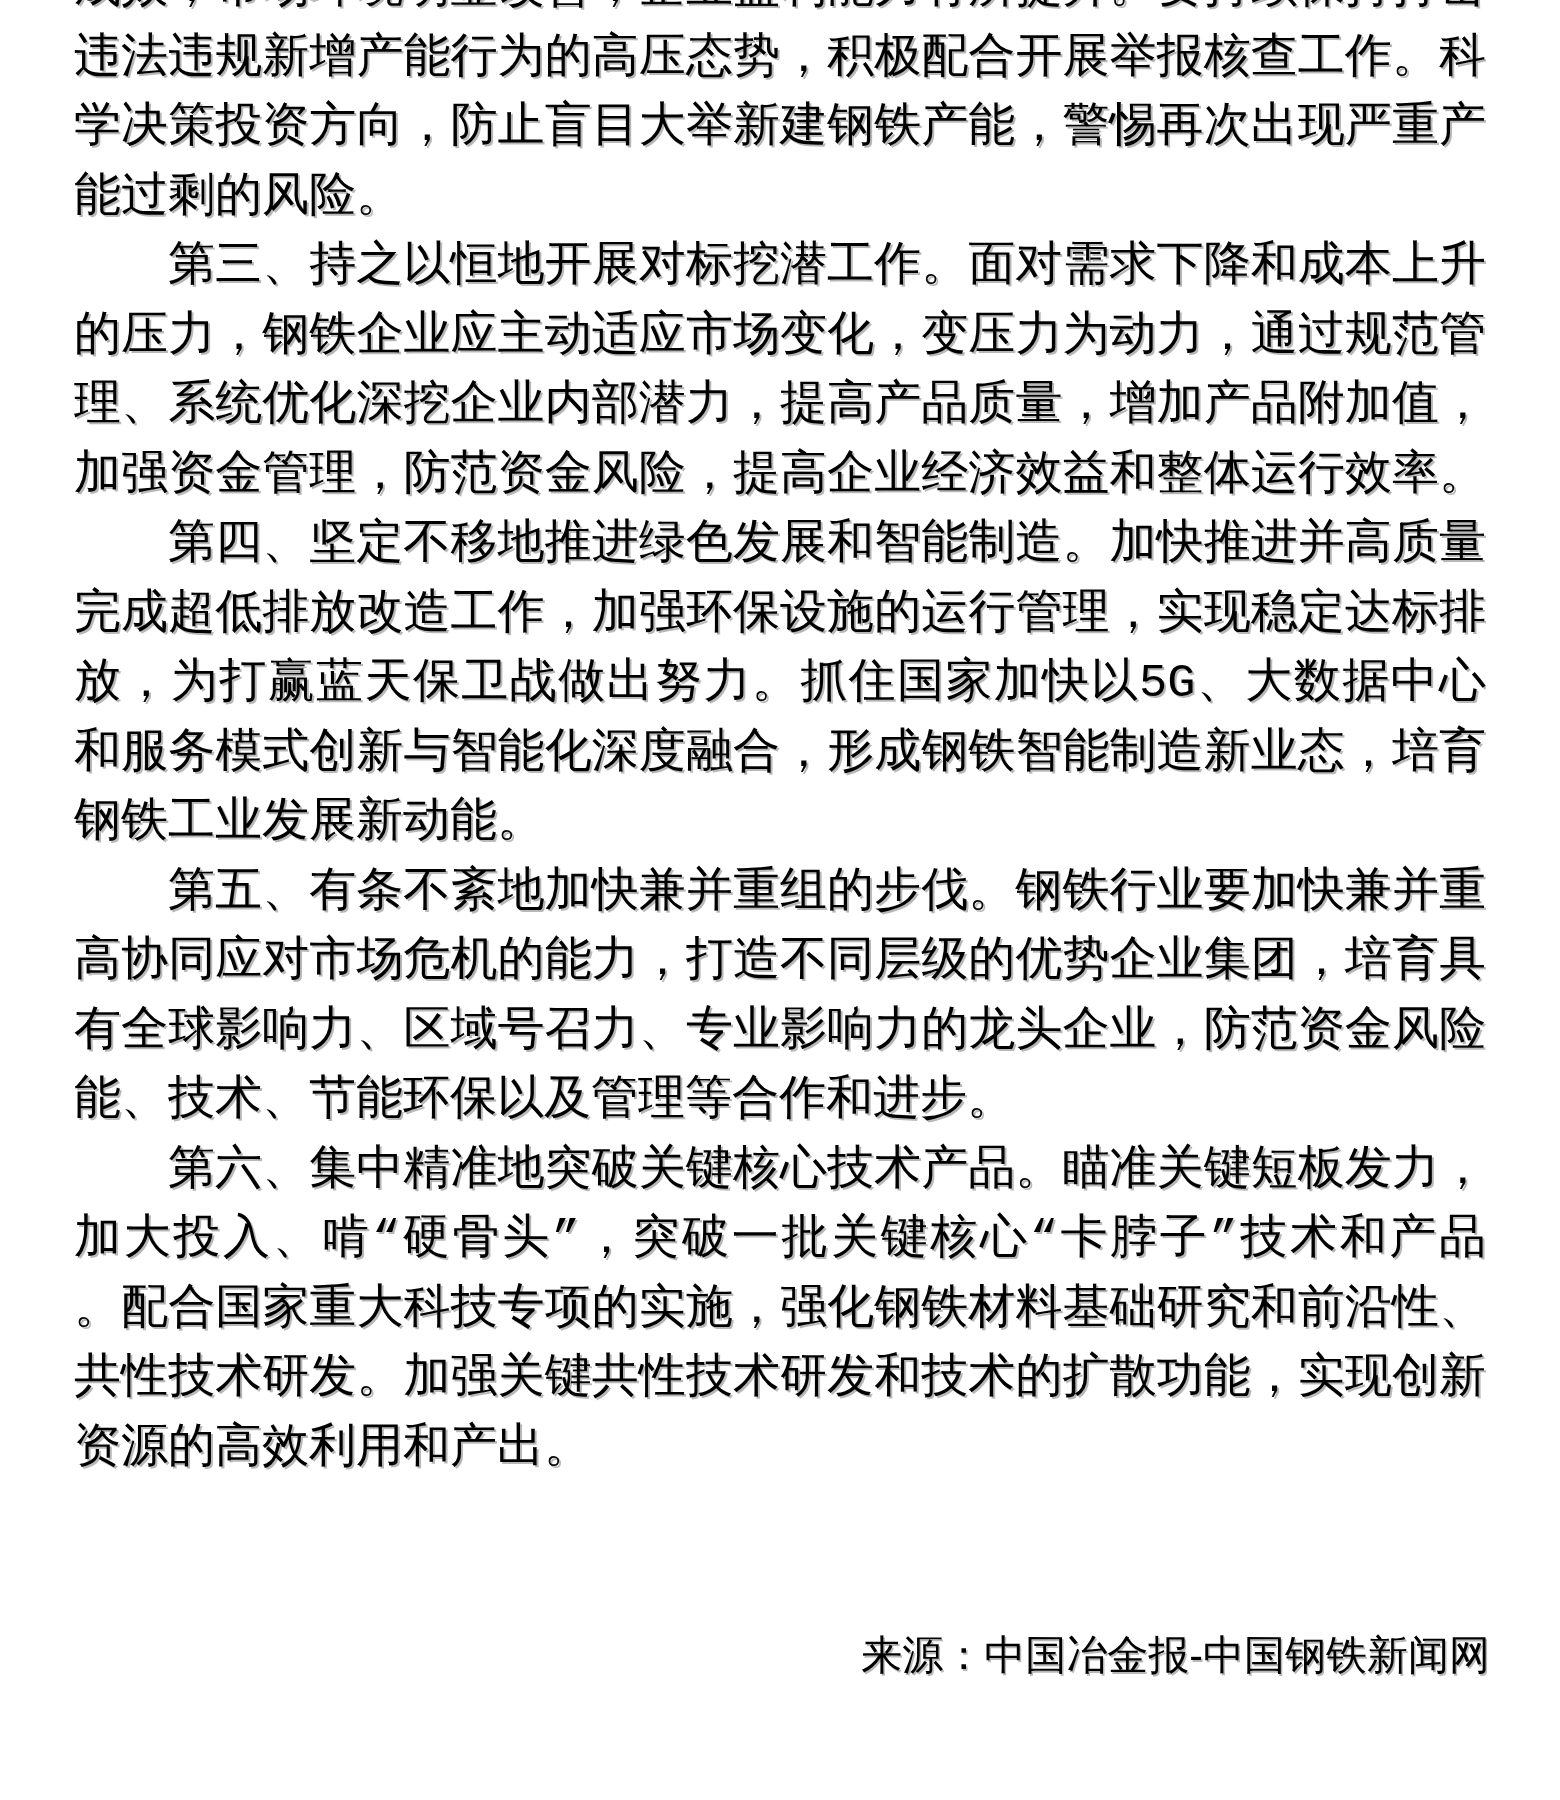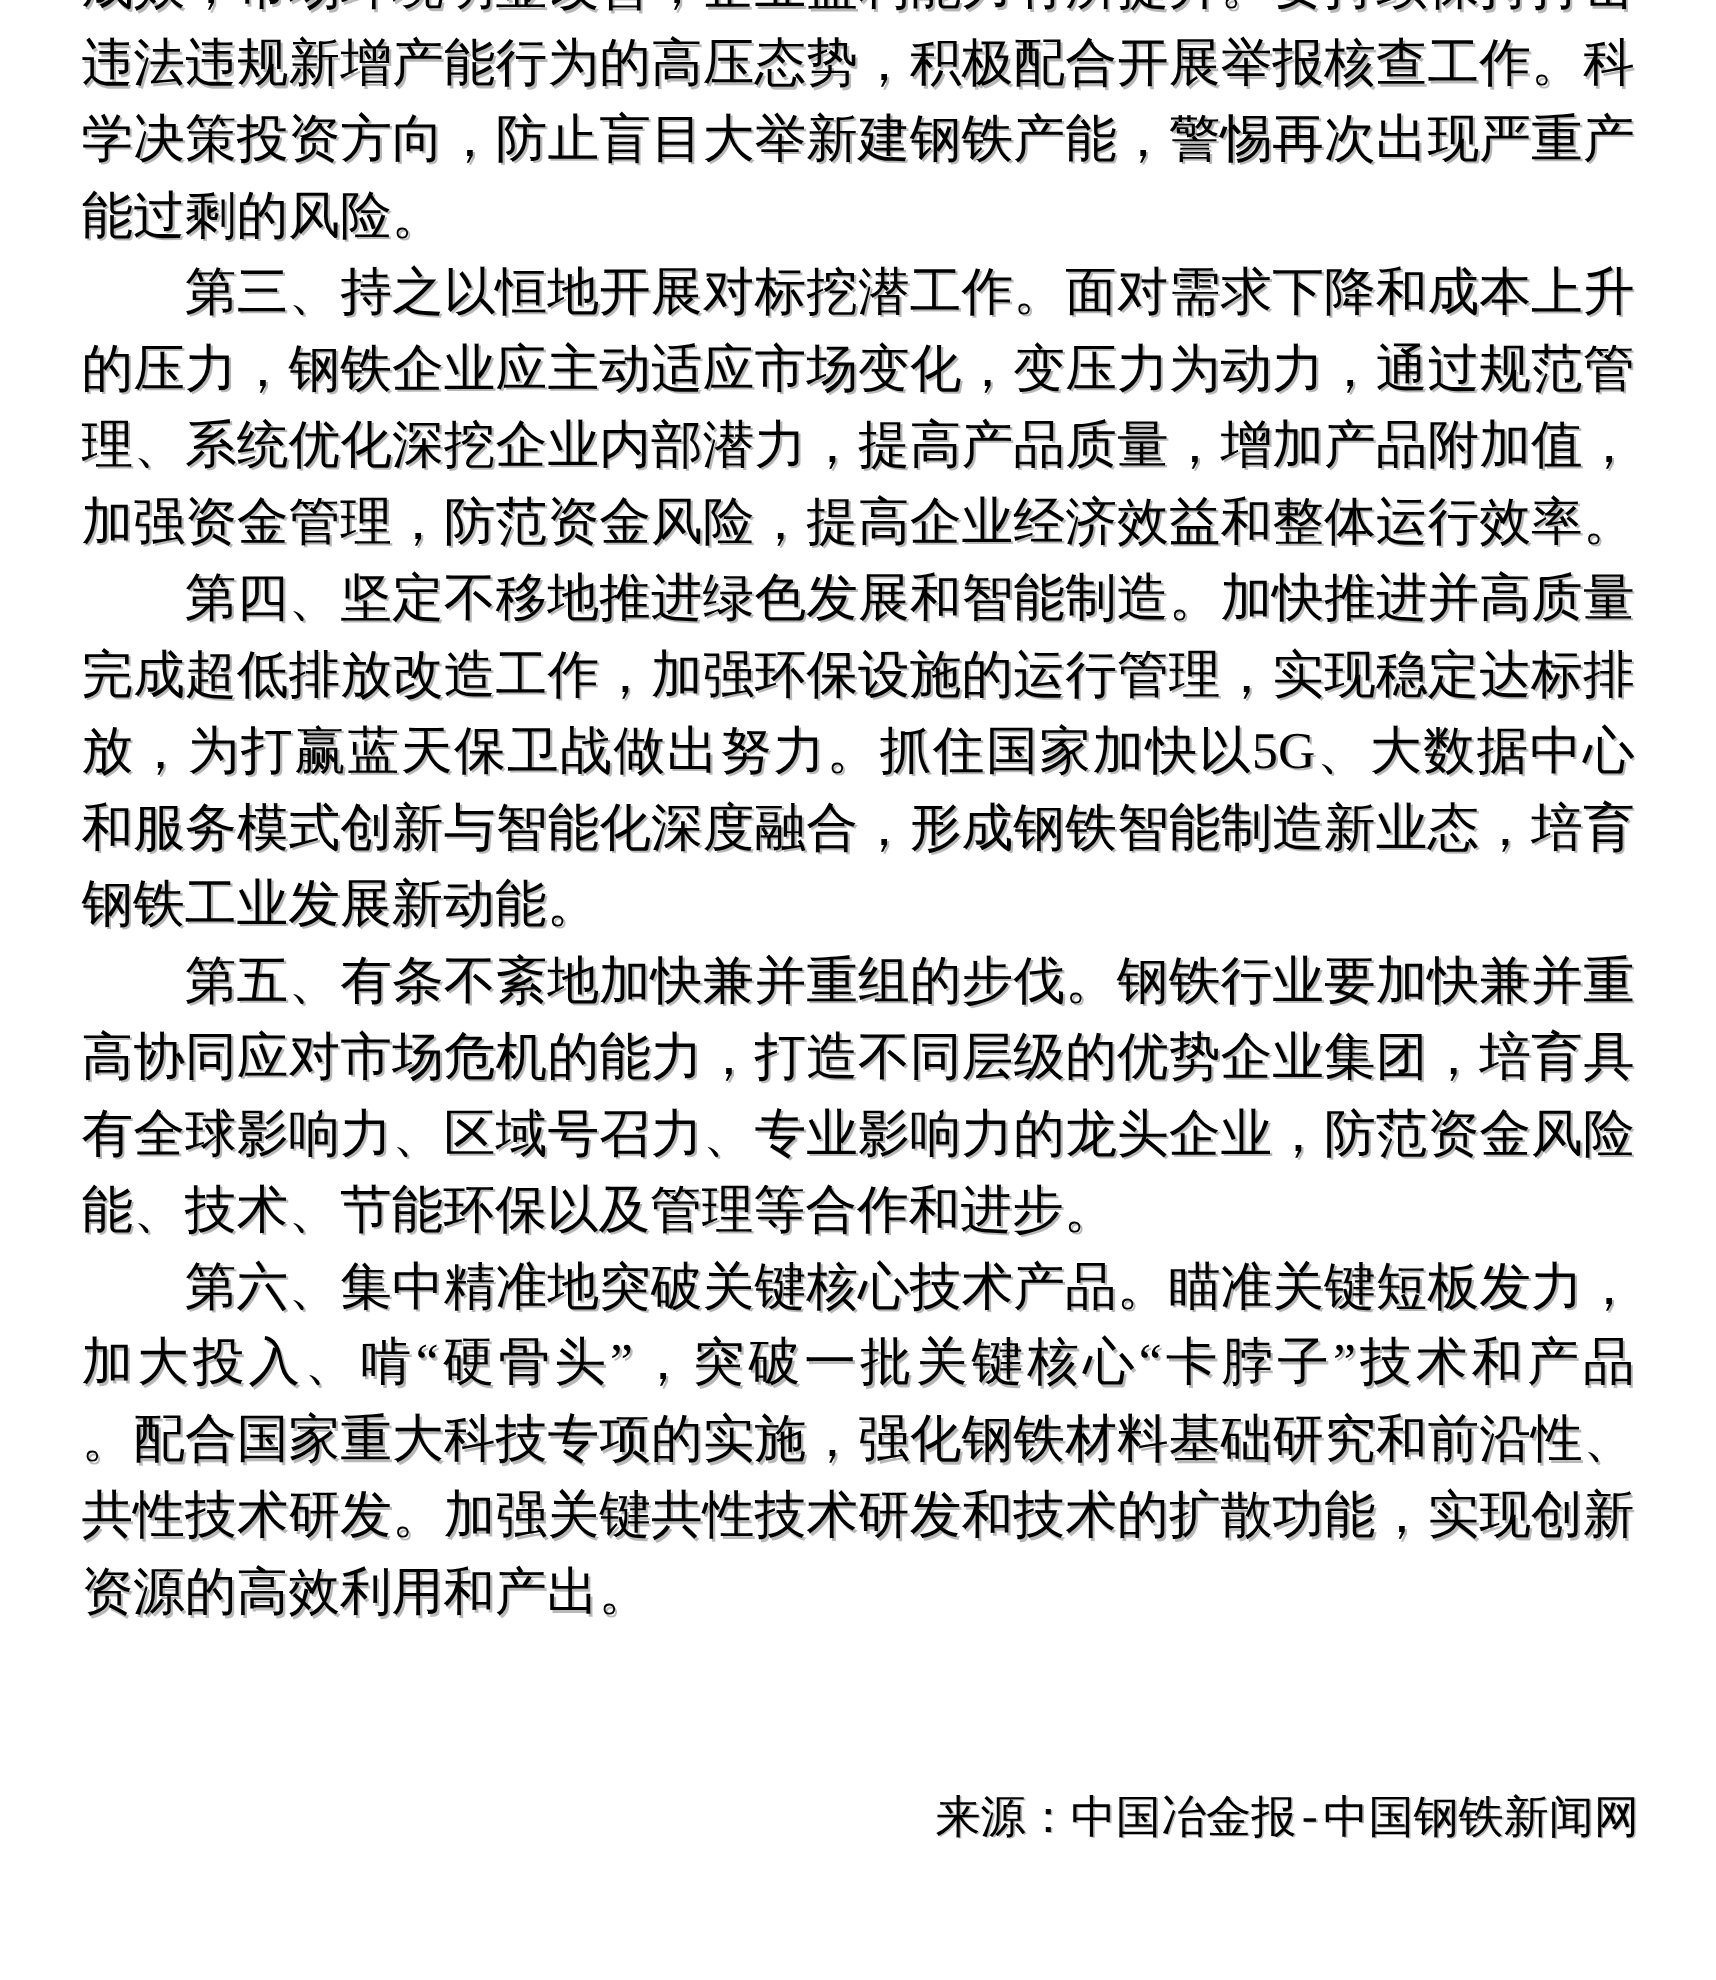--- a/index.html
+++ b/index.html
@@ -26,36 +26,37 @@
     font-size: 47px;
     line-height: 69.5px;
     height: 69.5px;
     overflow: hidden;
     color: #000000;
     text-align: justify;
     text-align-last: justify;
     text-justify: inter-character;
     text-shadow: 2px 2px 0 rgba(0,0,0,0.28);
     letter-spacing: 0;
+    font-family: Liberation Mono, monospace;
   }
   .line.indent {
     text-indent: 94px;
   }
   .line.no-fill {
     text-align-last: left;
   }
   .footer {
     position: absolute;
     top: 1676px;
     right: 70px;
     font-size: 41px;
     line-height: 50px;
     color: #000000;
     text-shadow: 1.5px 1.5px 0 rgba(0,0,0,0.28);
-    font-family: Liberation Mono, monospace;
+    font-family: Liberation Sans, sans-serif;
   }
 </style>
 </head>
 <body>
 
 <div class="page">
   <div class="text-block" id="lines-container">
       <div class="line">成效，市场环境明显改善，企业盈利能力有所提升。要持续保持打击</div>
       <div class="line">违法违规新增产能行为的高压态势，积极配合开展举报核查工作。科</div>
       <div class="line">学决策投资方向，防止盲目大举新建钢铁产能，警惕再次出现严重产</div>

